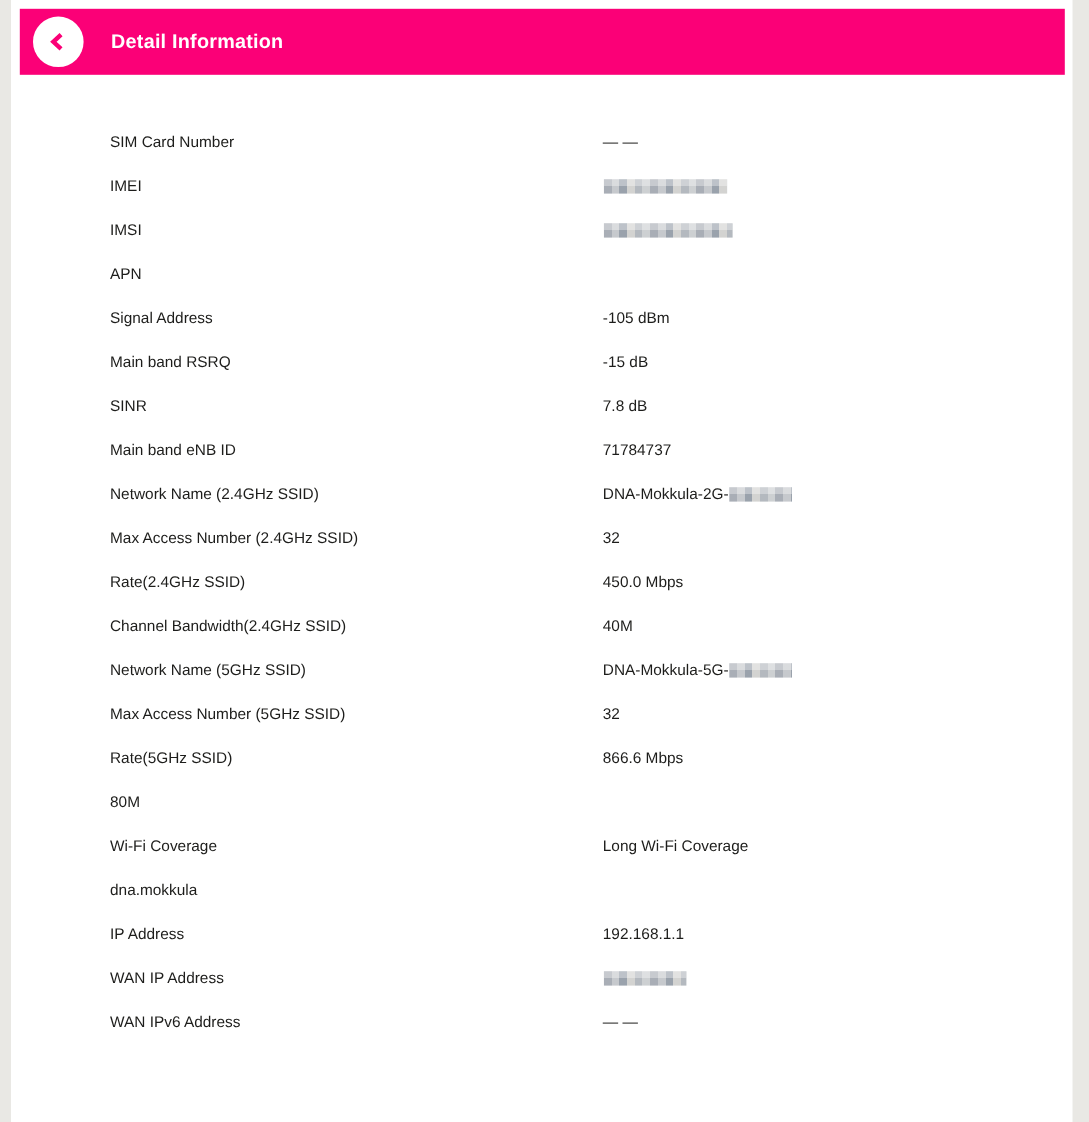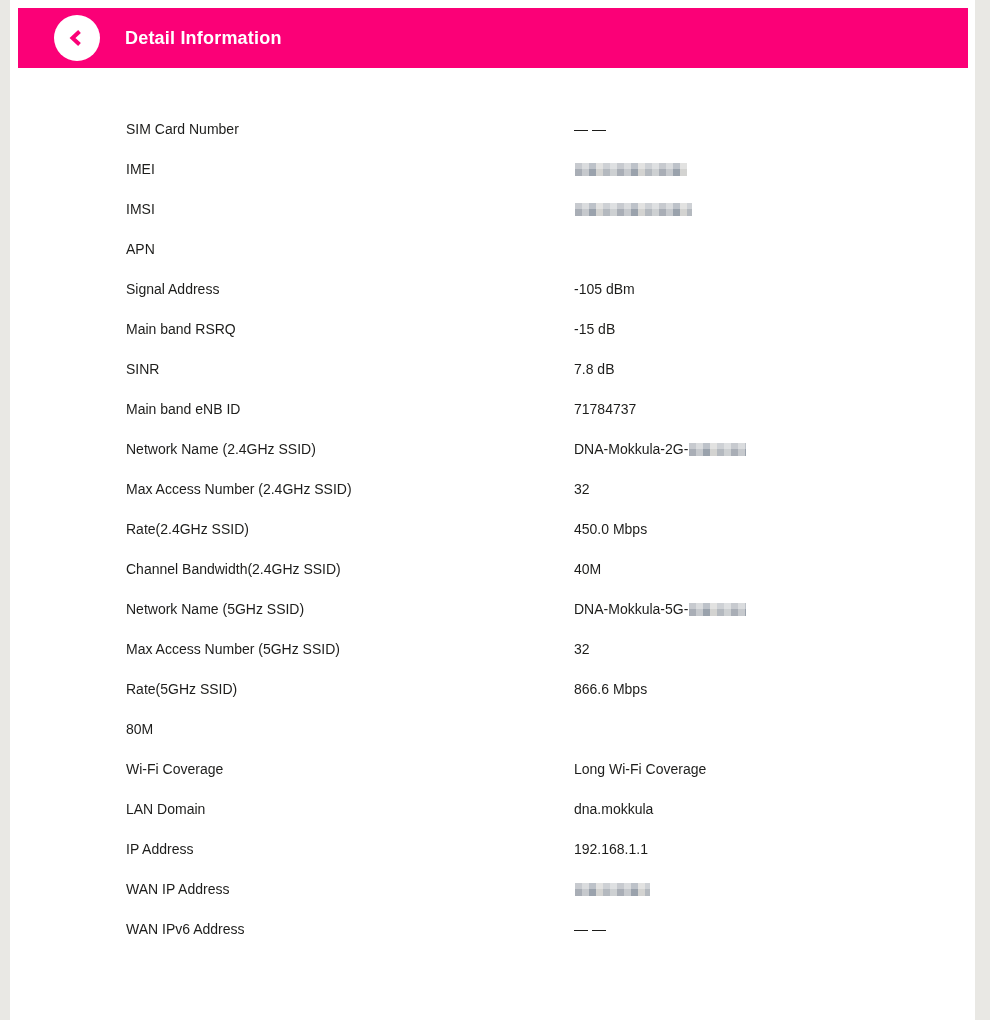--- a/index.html
+++ b/index.html
@@ -18,21 +18,21 @@
     width: 965px;
     height: 1020px;
     background: #ffffff;
   }
   .header {
     margin: 8px 7px 0 8px;
     height: 60px;
     background: #fb0077;
     display: flex;
     align-items: center;
-    padding-left: 36px;
+    padding-left: 12px;
     box-sizing: border-box;
   }
   .back-btn {
     width: 46px;
     height: 46px;
     border-radius: 50%;
     background: #ffffff;
     border: none;
     padding: 0;
     display: flex;
@@ -49,21 +49,21 @@
     font-weight: 700;
     letter-spacing: 0.2px;
   }
   .rows {
     margin-top: 41px;
   }
   .row {
     height: 40px;
     display: flex;
     align-items: center;
-    padding-left: 116px;
+    padding-left: 90px;
     box-sizing: border-box;
   }
   .label {
     flex: none;
     width: 448px;
     font-size: 14px;
     color: #1d1d1b;
   }
   .value {
     font-size: 14px;
@@ -184,21 +184,20 @@
   <div class="row">
     <span class="value">80M</span>
   </div>
 
   <div class="row">
     <span class="label">Wi-Fi Coverage</span>
     <span class="value">Long Wi-Fi Coverage</span>
   </div>
 
   <div class="row">
-    <span class="label">LAN Domain</span>
     <span class="value">dna.mokkula</span>
   </div>
 
   <div class="row">
     <span class="label">IP Address</span>
     <span class="value">192.168.1.1</span>
   </div>
 
   <div class="row">
     <span class="label">WAN IP Address</span>

